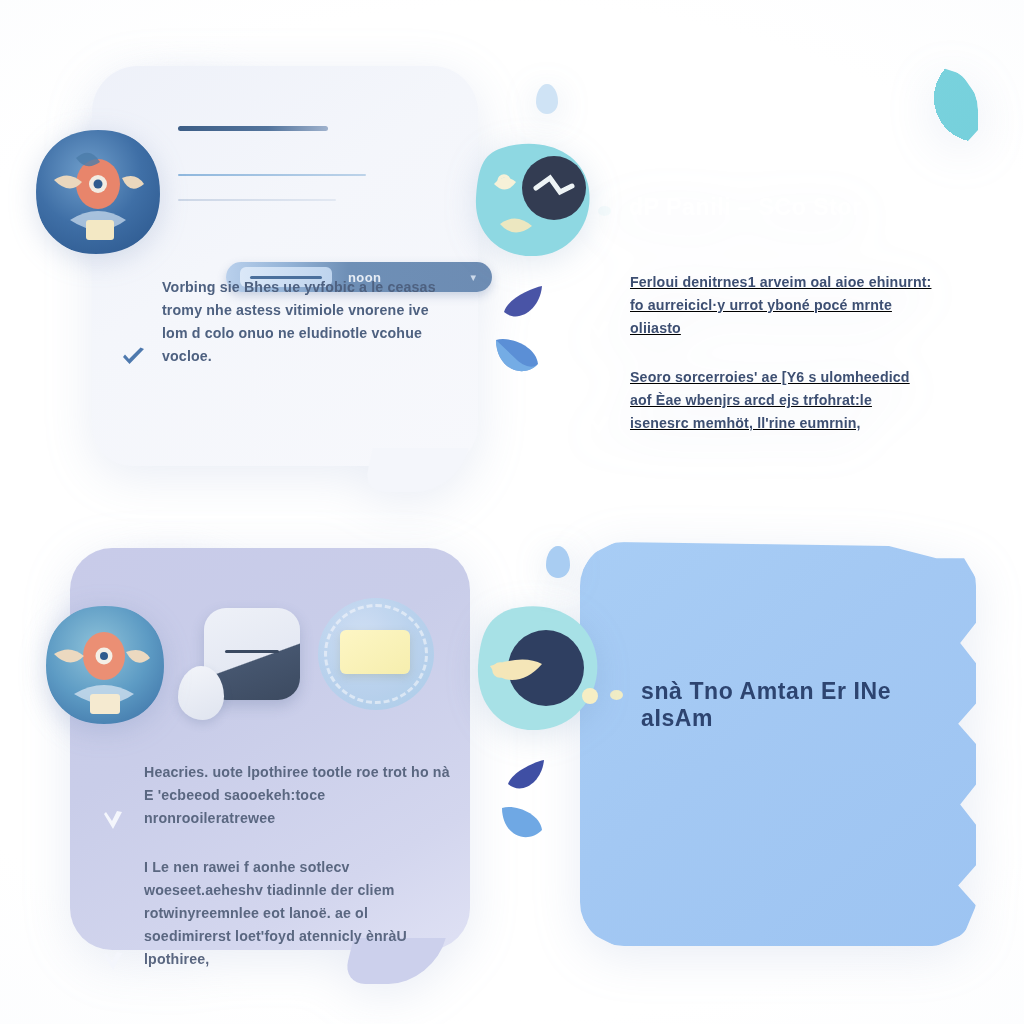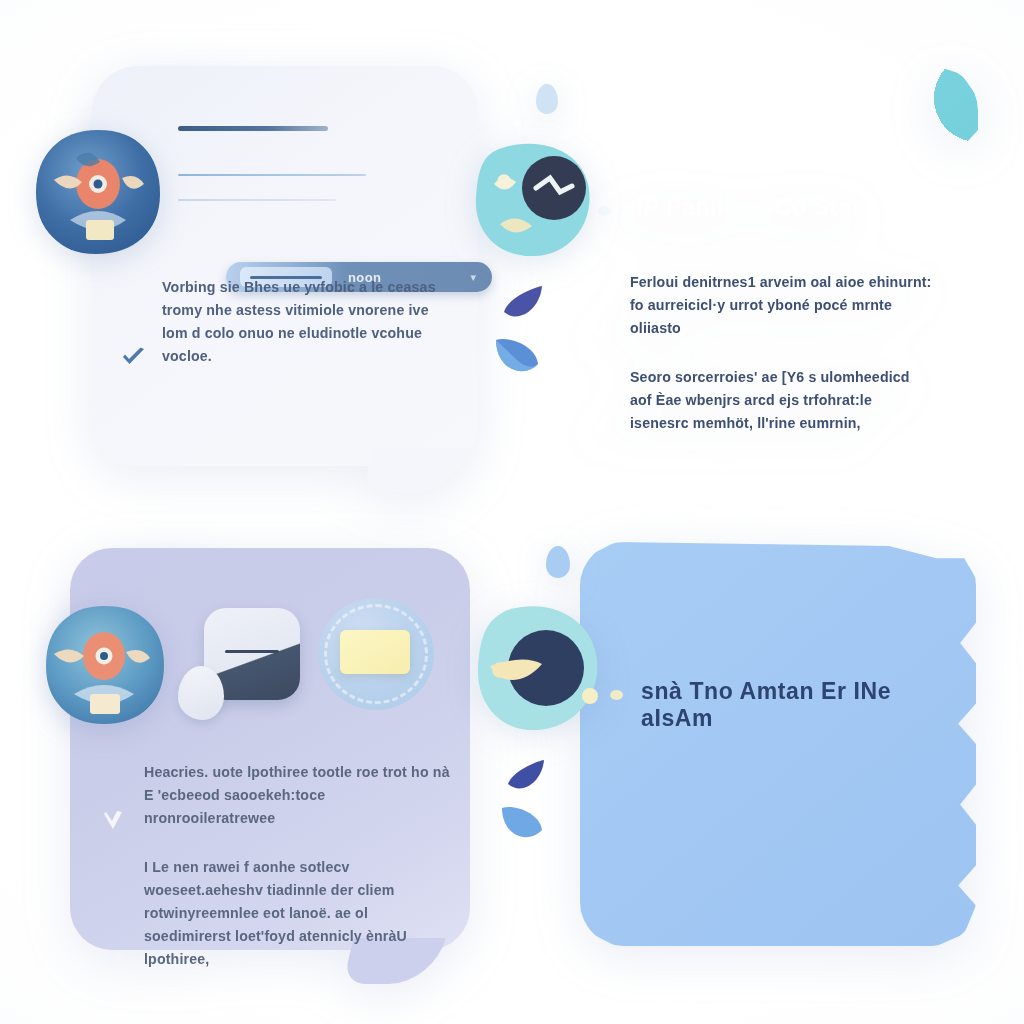--- a/index.html
+++ b/index.html
@@ -246,21 +246,21 @@
   </div>
 
   <div class="card" id="card-tr">
     <div class="body"></div>
 
     <div style="position:absolute;left:36px;top:128px;right:30px;display:flex;align-items:flex-start;gap:18px;">
       <span class="dot white"></span>
       <span class="cardhead white">dP Panili – SCo Stor</span>
     </div>
 
-    <div class="bullets" style="left:26px;top:188px;right:44px;">
+    <div class="bullets" style="left:26px;top:188px;right:44px;text-decoration:underline;">
       <div class="bullet" style="height:86px;">
         <span class="check">
           <svg viewBox="0 0 26 22">
               <path d="M2 7 L11 21 L21 4 L16 3 L10 13 L4 5 Z" fill="#FFFFFF"></path>
             </svg>
         </span>
         <span class="btext deep">Ferloui denitrnes1 arveim oal aioe ehinurnt: fo aurreicicl·y urrot yboné pocé mrnte oliiasto</span>
       </div>
       <div class="bullet">
         <span class="check">

